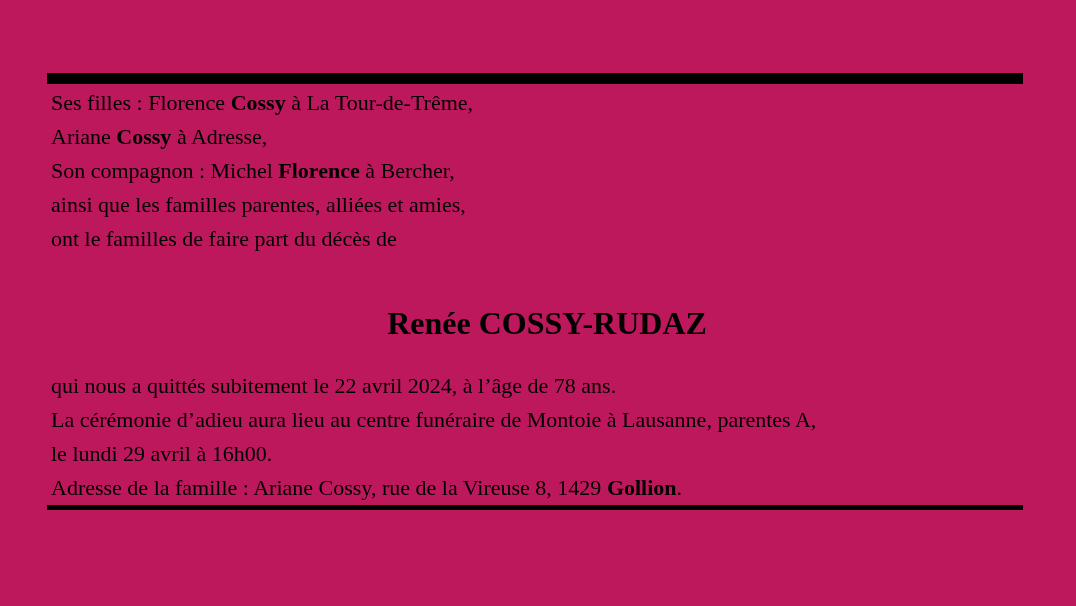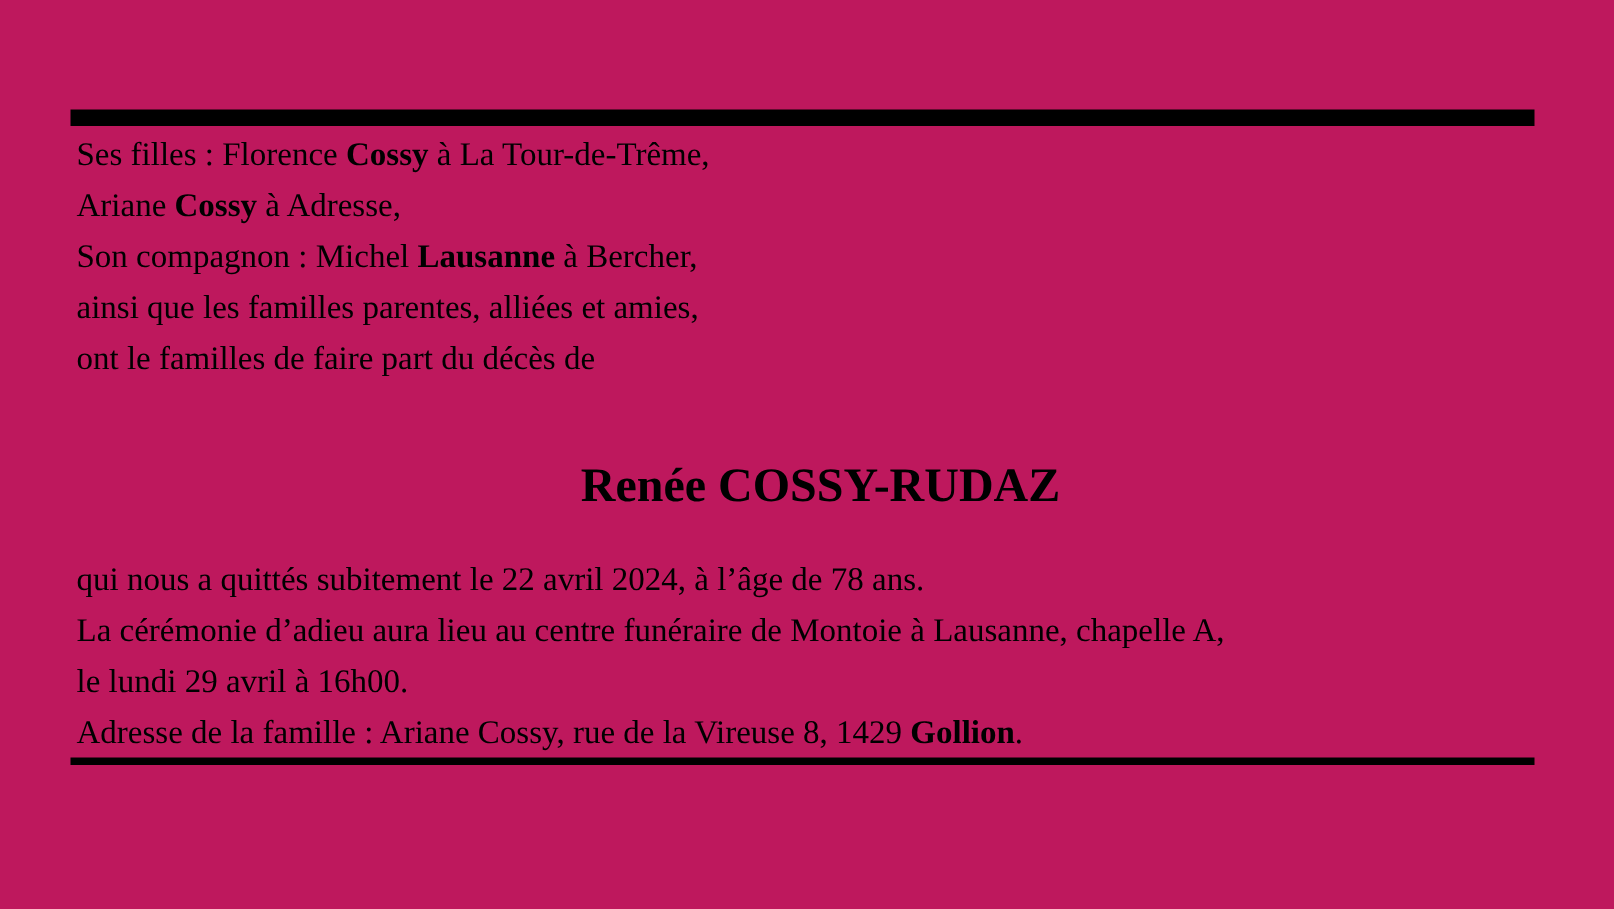--- a/index.html
+++ b/index.html
@@ -62,29 +62,29 @@
 </head>
 <body>
 
 <div class="page">
 
   <div class="rule rule-top"></div>
 
   <div class="para para-top">
     <div class="line"><span>Ses filles : Florence </span><b>Cossy</b><span> à La Tour-de-Trême,</span></div>
     <div class="line"><span>Ariane </span><b>Cossy</b><span> à Adresse,</span></div>
-    <div class="line"><span>Son compagnon : Michel </span><b>Lausanne</b><span> à Bercher,</span></div>
+    <div class="line"><span>Son compagnon : Michel </span><b>Florence</b><span> à Bercher,</span></div>
     <div class="line"><span>ainsi que les familles parentes, alliées et amies,</span><b></b><span></span></div>
     <div class="line"><span>ont le familles de faire part du décès de</span><b></b><span></span></div>
   </div>
 
   <h1 class="deceased-name">Renée COSSY-RUDAZ</h1>
 
   <div class="para para-bottom">
     <div class="line"><span>qui nous a quittés subitement le 22 avril 2024, à l’âge de 78 ans.</span><b></b><span></span></div>
-    <div class="line"><span>La cérémonie d’adieu aura lieu au centre funéraire de Montoie à Lausanne, chapelle A,</span><b></b><span></span></div>
+    <div class="line"><span>La cérémonie d’adieu aura lieu au centre funéraire de Montoie à Lausanne, parentes A,</span><b></b><span></span></div>
     <div class="line"><span>le lundi 29 avril à 16h00.</span><b></b><span></span></div>
     <div class="line"><span>Adresse de la famille : Ariane Cossy, rue de la Vireuse 8, 1429 </span><b>Gollion</b><span>.</span></div>
   </div>
 
   <div class="rule rule-bottom"></div>
 
 </div>
 
 </body></html>

